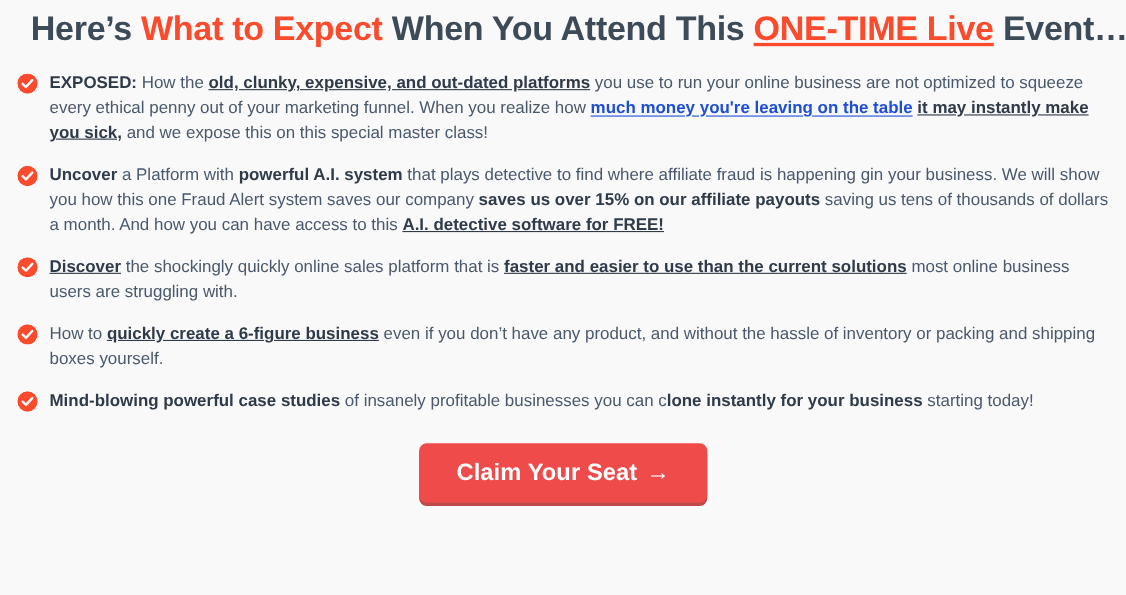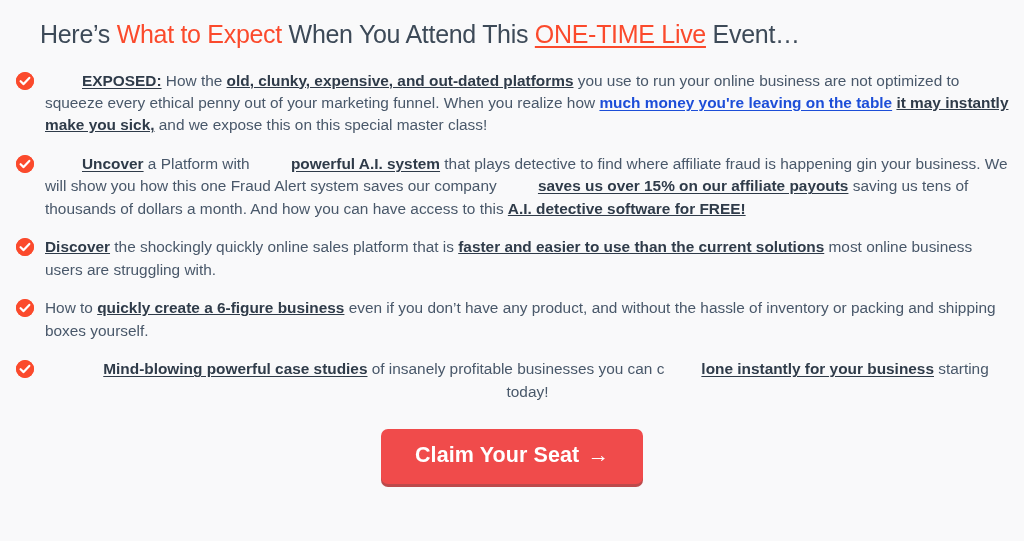--- a/index.html
+++ b/index.html
@@ -16,25 +16,25 @@
   .page {
     width: 1024px;
     height: 541px;
     position: relative;
     box-sizing: border-box;
     padding: 0 14px;
   }
 
   
   .headline {
-    margin: 12px;
+    margin: 0;
     padding: 6px 0 0 14px;
-    font-size: 25px;
+    font-size: 31px;
     line-height: 1.3;
-    font-weight: 400;
+    font-weight: 700;
     letter-spacing: -0.3px;
     color: #3d4a58;
     white-space: nowrap;
   }
   .hl-accent {
     color: #fb4a2c;
   }
   .hl-accent-u {
     color: #fb4a2c;
     text-decoration: underline;
@@ -51,40 +51,39 @@
   .bullet {
     position: relative;
     padding-left: 31px;
     margin-bottom: 16px;
     font-size: 15.4px;
     line-height: 1.46;
     color: #49586a;
   }
   .bullet:last-of-type {
     margin-bottom: 0;
-    text-align: center;
   }
   .check-icon {
     position: absolute;
     left: 2px;
     top: 2px;
     width: 18px;
     height: 18px;
     border-radius: 50%;
     background: #fb4a2c;
     display: block;
   }
   .check-icon svg {
     display: block;
     width: 18px;
     height: 18px;
   }
 
   .b { font-weight: 700; color: #2f3b49; text-decoration: underline; }
-  .bu { font-weight: 700; color: #2f3b49; text-decoration: underline; text-underline-offset: 2px; margin-left: 37px; }
+  .bu { font-weight: 700; color: #2f3b49; text-underline-offset: 2px; }
   .red-u { font-weight: 700; color: #1d4ed8; text-decoration: underline; text-underline-offset: 2px; }
 
   
   .cta-wrap {
     margin-top: 26px;
     display: flex;
     justify-content: center;
   }
   .cta-button {
     background: #f04b4b;

